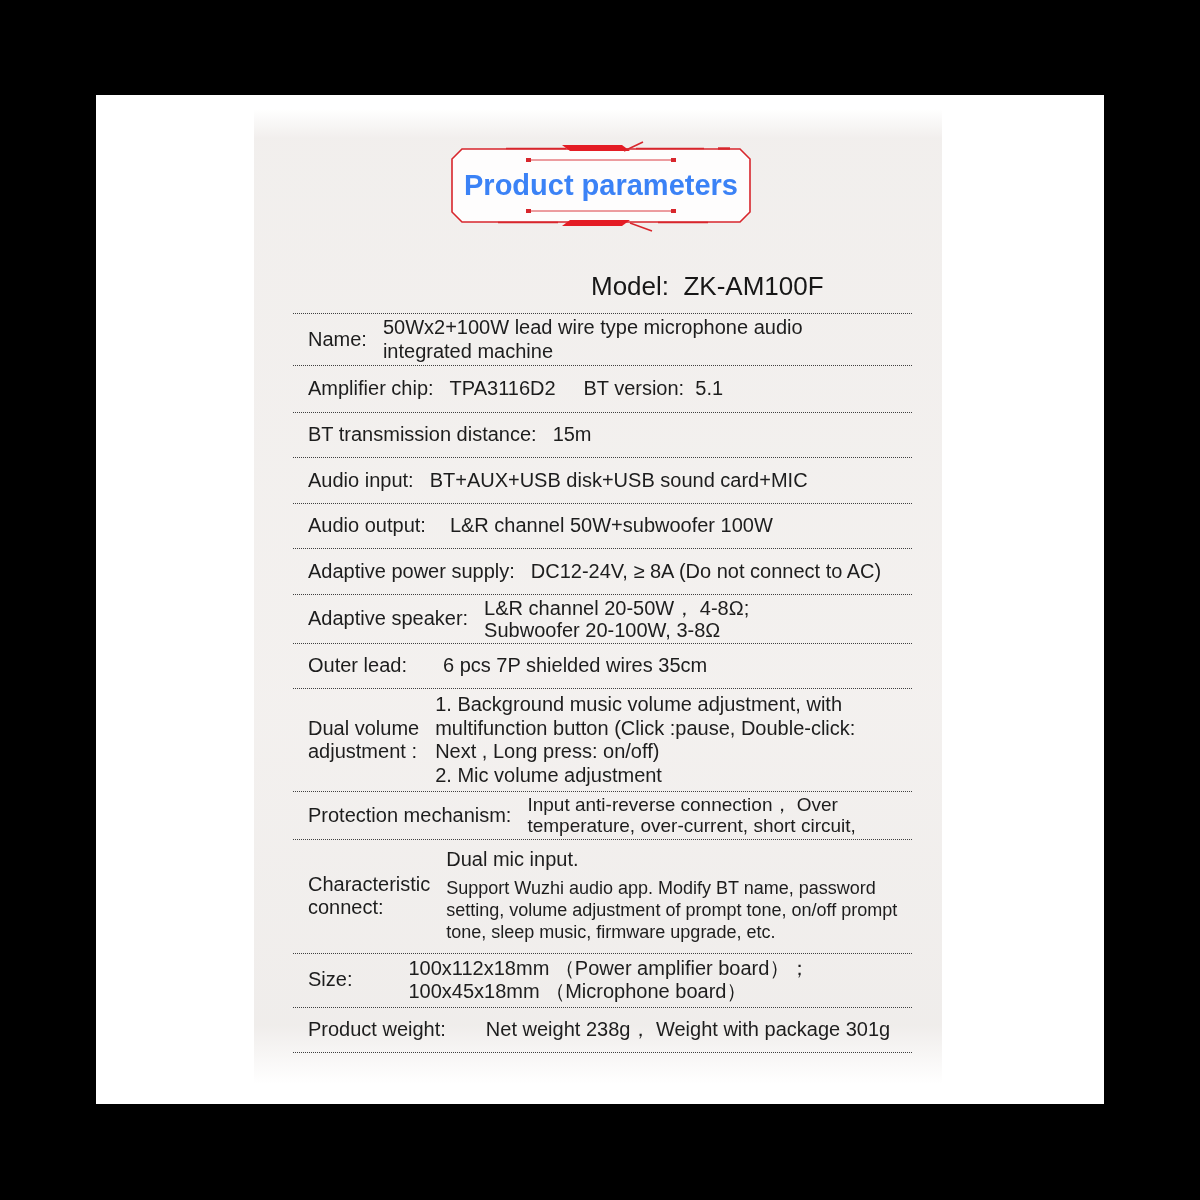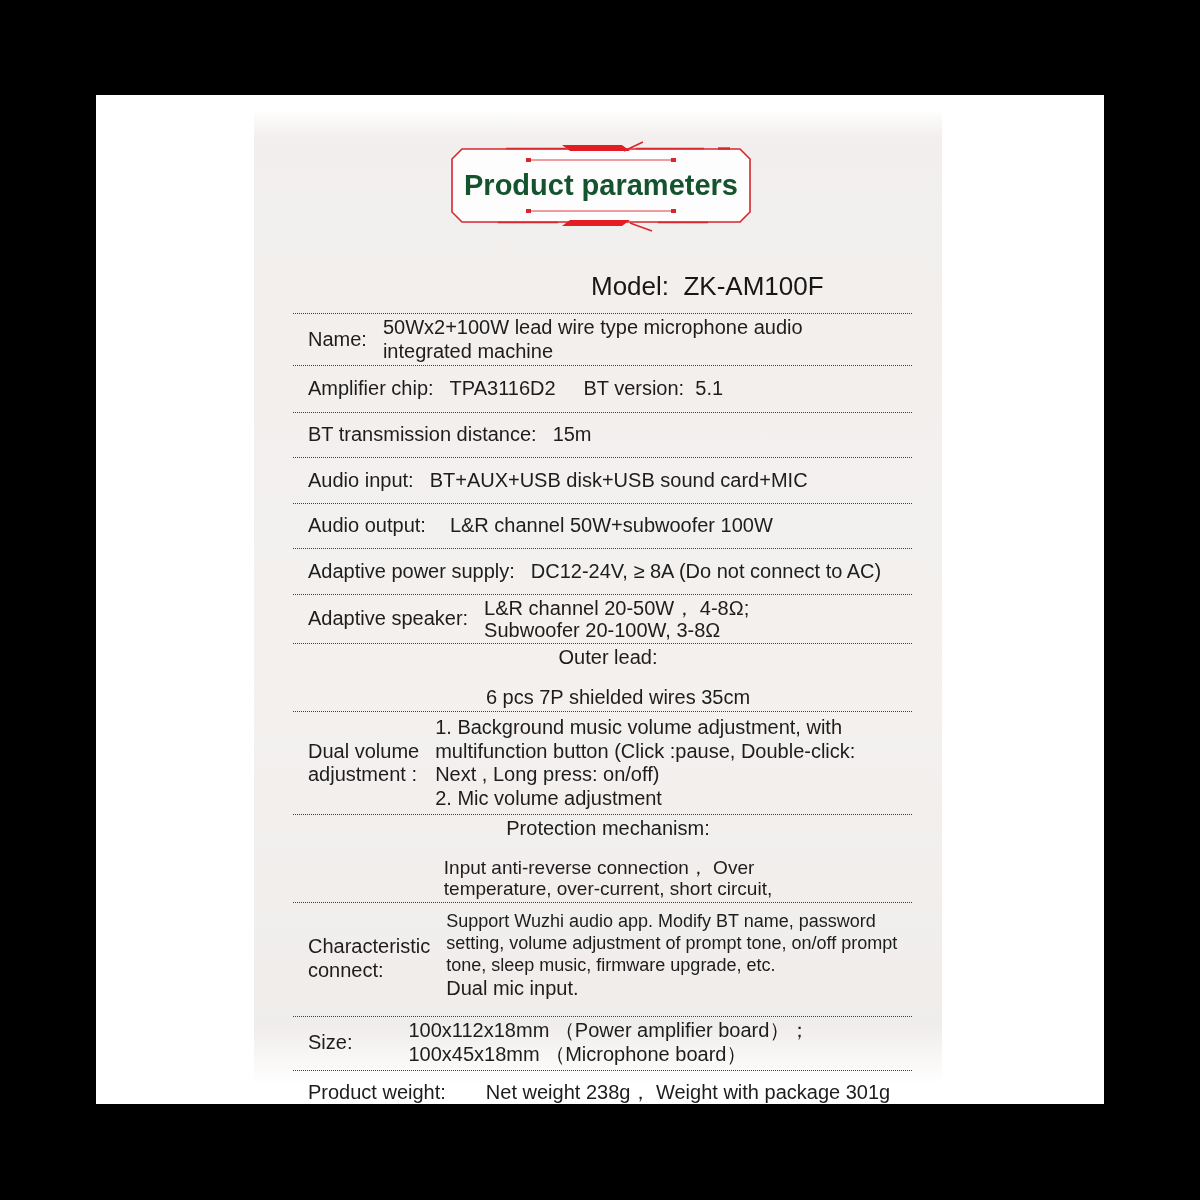--- a/index.html
+++ b/index.html
@@ -19,21 +19,21 @@
       rgba(240,237,235,.9) 3%,
       rgba(242,239,237,.9) 60%,
       rgba(238,235,233,.9) 94%,
       rgba(240,237,235,0) 100%);
   }
   .banner{position:absolute;left:350px;top:48px;width:310px;height:85px;}
   .banner svg{position:absolute;left:0;top:0;overflow:visible;}
   .banner-title{
     position:absolute;left:0;top:0;width:100%;height:100%;
     display:flex;align-items:center;justify-content:center;
-    font-size:29px;font-weight:700;color:#14532d;letter-spacing:0px;
+    font-size:29px;font-weight:700;color:#3b82f6;letter-spacing:0px;
     white-space:nowrap;
   }
   .model-line{
     position:absolute;left:495px;top:176px;
     font-size:26px;color:#171717;white-space:pre-wrap;
   }
   .spec-table{
     position:absolute;left:197px;top:218px;width:619px;
     border-top:1.5px dotted #404040;color:#1d1d1d;font-size:20px;
   }
@@ -42,22 +42,22 @@
     padding:2px 4px 2px 15px;border-bottom:1.5px dotted #404040;
     box-sizing:border-box;
   }
   .lbl{white-space:pre-wrap;flex-shrink:0;line-height:1.18;}
   .val{white-space:pre-wrap;line-height:1.18;}
   .valwrap{display:flex;flex-direction:column;}
   .val.sub{font-size:18px;line-height:1.22;}
   .val.main{margin-bottom:6px;}
   .r0{min-height:50px;} .r1{min-height:47px;} .r2{min-height:45px;}
   .r3{min-height:46px;} .r4{min-height:45px;gap:24px;} .r5{min-height:46px;}
-  .r6{min-height:45px;} .r7{min-height:45px;flex-direction:column;} .r8{min-height:103px;}
-  .r9{min-height:42px;flex-direction:column;} .r10{min-height:114px;} .r11{min-height:54px;}
+  .r6{min-height:45px;} .r7{min-height:45px;} .r8{min-height:103px;}
+  .r9{min-height:42px;} .r10{min-height:114px;} .r11{min-height:54px;}
   .r12{min-height:45px;gap:40px;}
   .r6 .val{line-height:1.1;}
   .r7 .val{margin-left:20px;}
   .r9 .val{font-size:19px;line-height:1.12;}
   .r11 .val{margin-left:40px;}
 </style>
 </head>
 <body>
 
 <div class="canvas">
@@ -147,24 +147,24 @@
       <div class="row r9">
         <div class="lbl">Protection mechanism:</div>
         <div class="val">Input anti-reverse connection， Over
 temperature, over-current, short circuit,</div>
       </div>
 
       <div class="row r10">
         <div class="lbl">Characteristic
 connect:</div>
         <div class="valwrap">
+          <div class="val main">Dual mic input.</div>
           <div class="val sub">Support Wuzhi audio app. Modify BT name, password
 setting, volume adjustment of prompt tone, on/off prompt
 tone, sleep music, firmware upgrade, etc.</div>
-          <div class="val main">Dual mic input.</div>
         </div>
       </div>
 
       <div class="row r11">
         <div class="lbl">Size:</div>
         <div class="val">100x112x18mm （Power amplifier board）；
 100x45x18mm （Microphone board）</div>
       </div>
 
       <div class="row r12">

